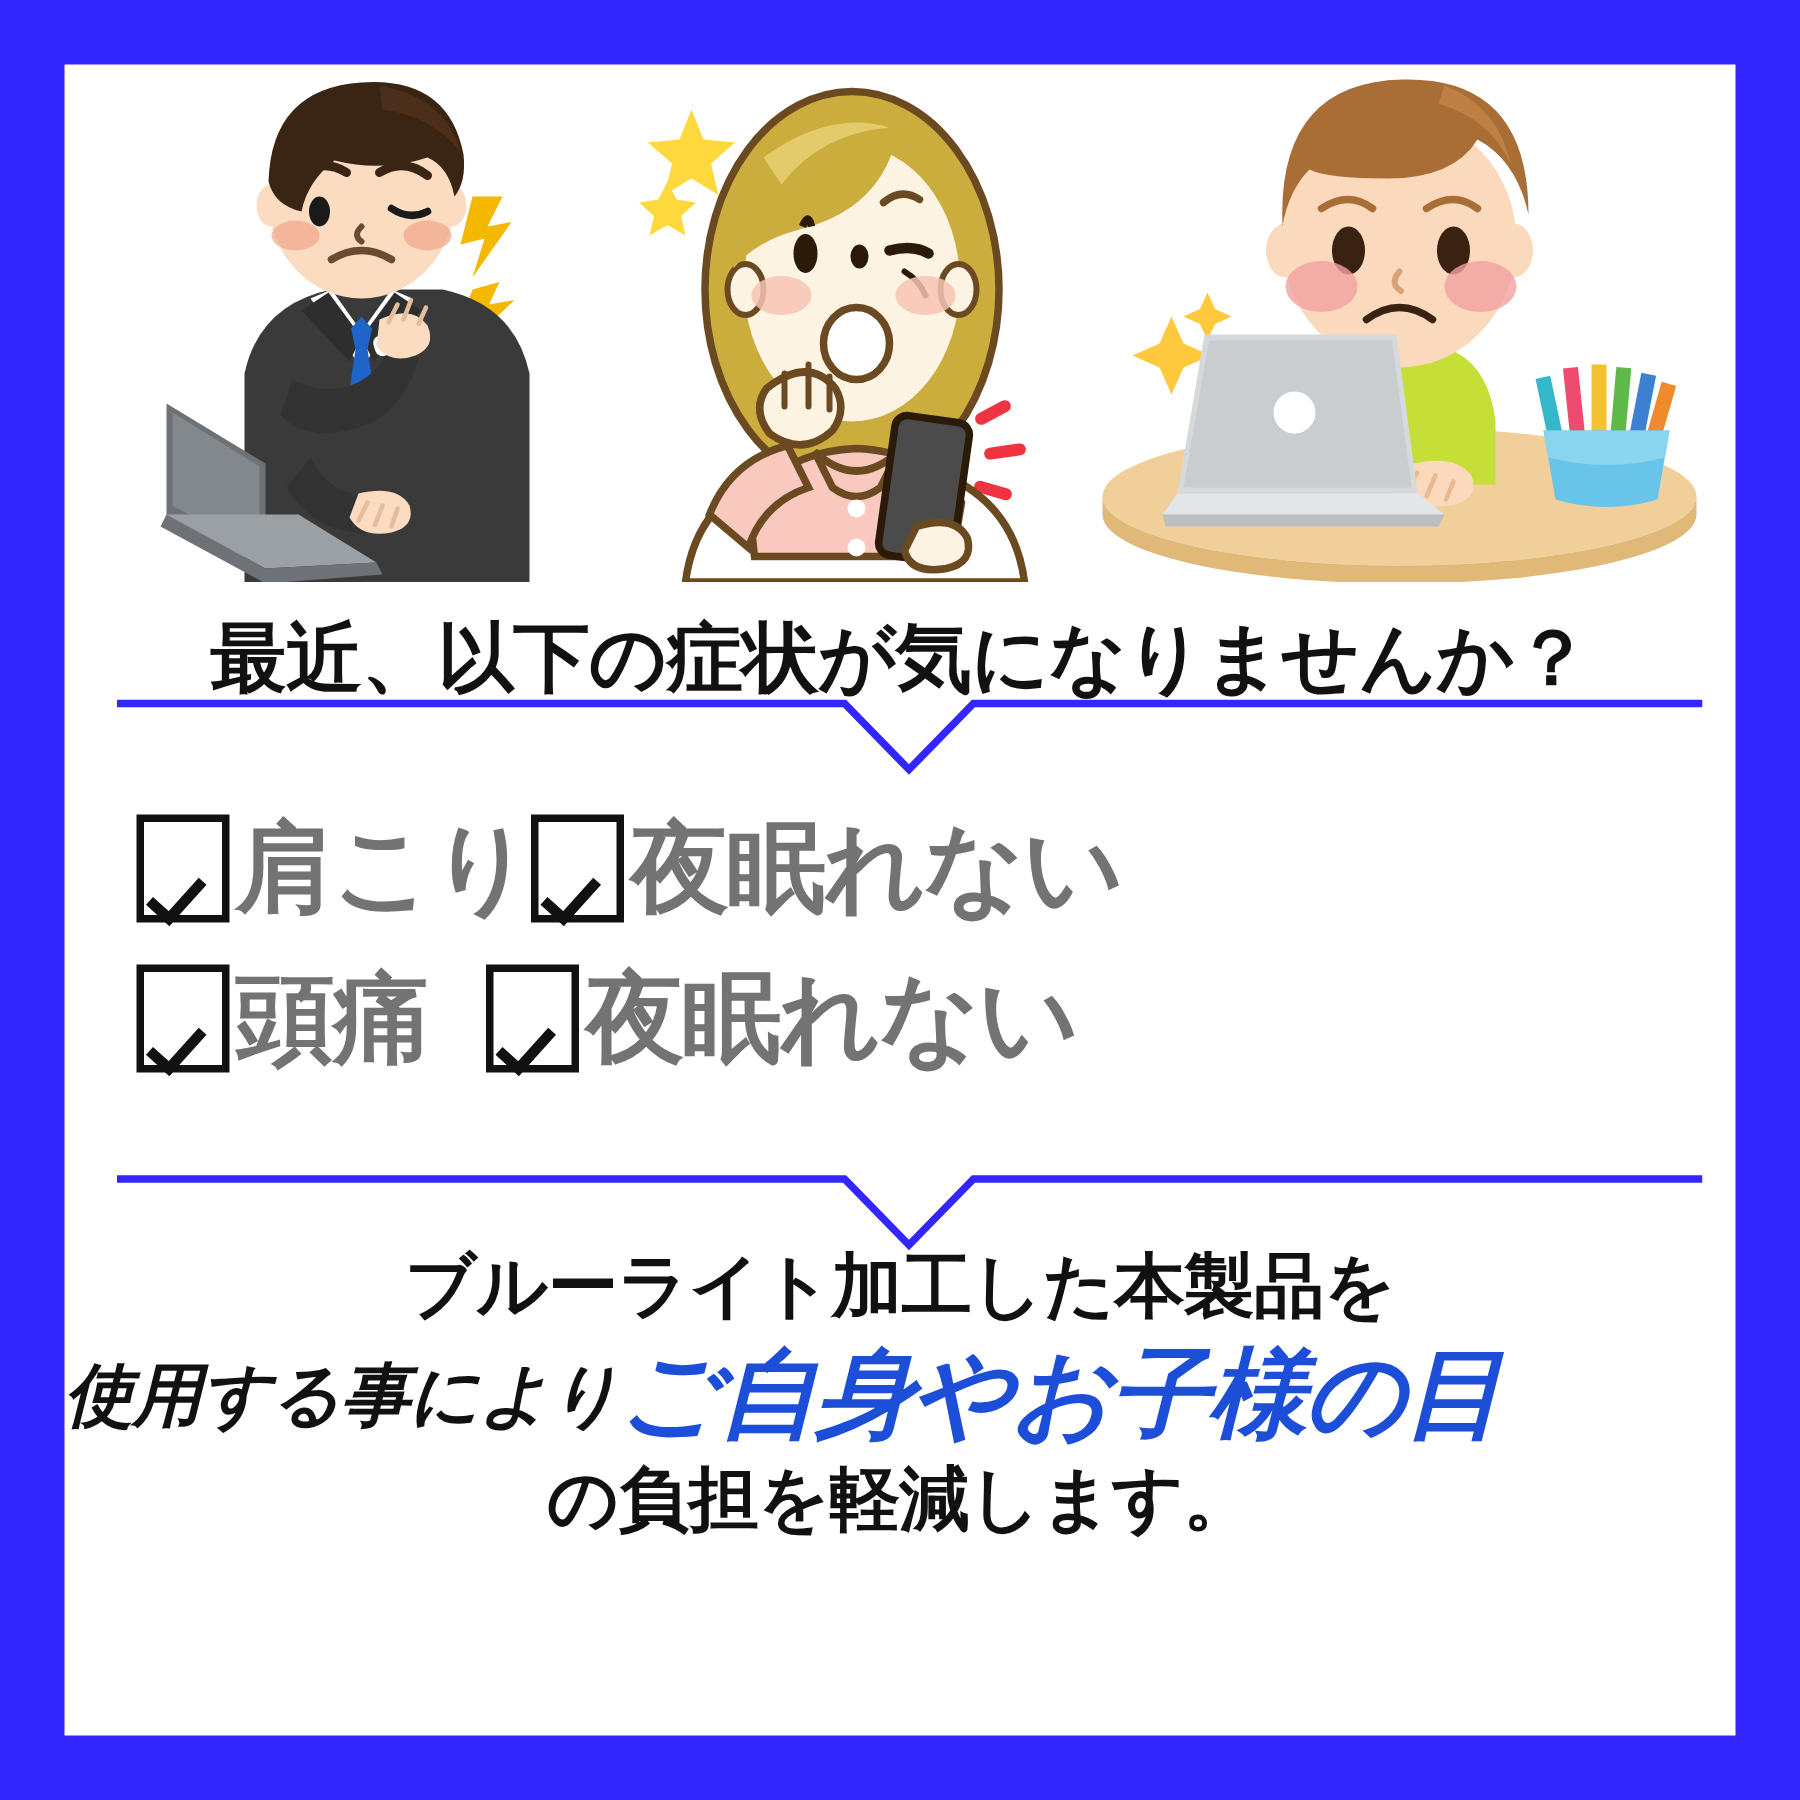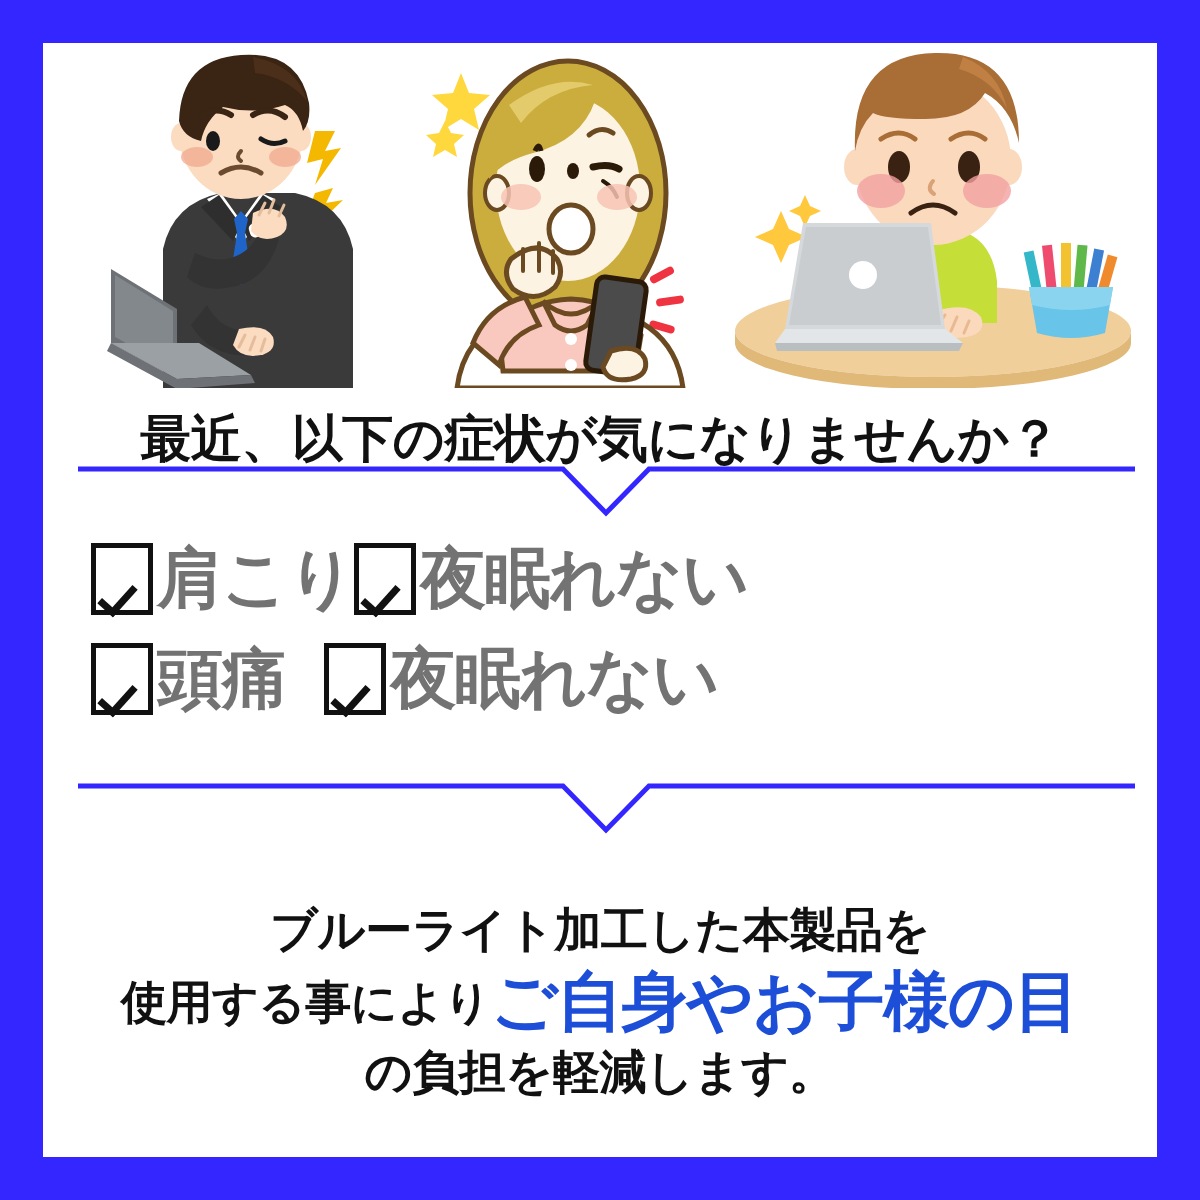--- a/index.html
+++ b/index.html
@@ -122,41 +122,41 @@
     color: #737373;
     line-height: 1;
     letter-spacing: -0.02em;
     font-family: "DejaVu Sans", "Liberation Sans", sans-serif;
   }
 
   
   #message {
     position: absolute;
     left: 0;
-    top: 856px;
+    top: 784px;
     width: 1114px;
     text-align: center;
   }
   .msg-line {
     white-space: nowrap;
     color: #111111;
     font-weight: 700;
     font-family: "DejaVu Sans", "Liberation Sans", sans-serif;
     letter-spacing: -0.01em;
   }
   #msg-line-1 {
     font-size: 47px;
     line-height: 62px;
   }
   #msg-line-2 {
     font-size: 46px;
     line-height: 82px;
     display: flex;
     align-items: center;
-    justify-content: center;
+    font-style: italic;
   }
   #msg-line-2 .emph {
     color: #1d4ed8;
     font-size: 66px;
     line-height: 1;
     letter-spacing: -0.02em;
   }
   #msg-line-3 {
     font-size: 47px;
     line-height: 66px;

